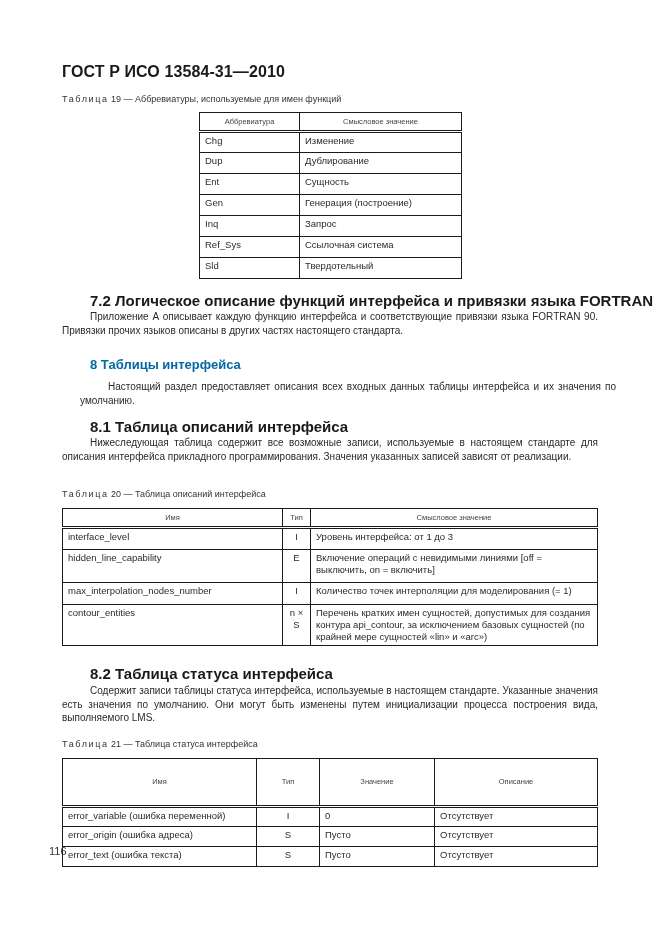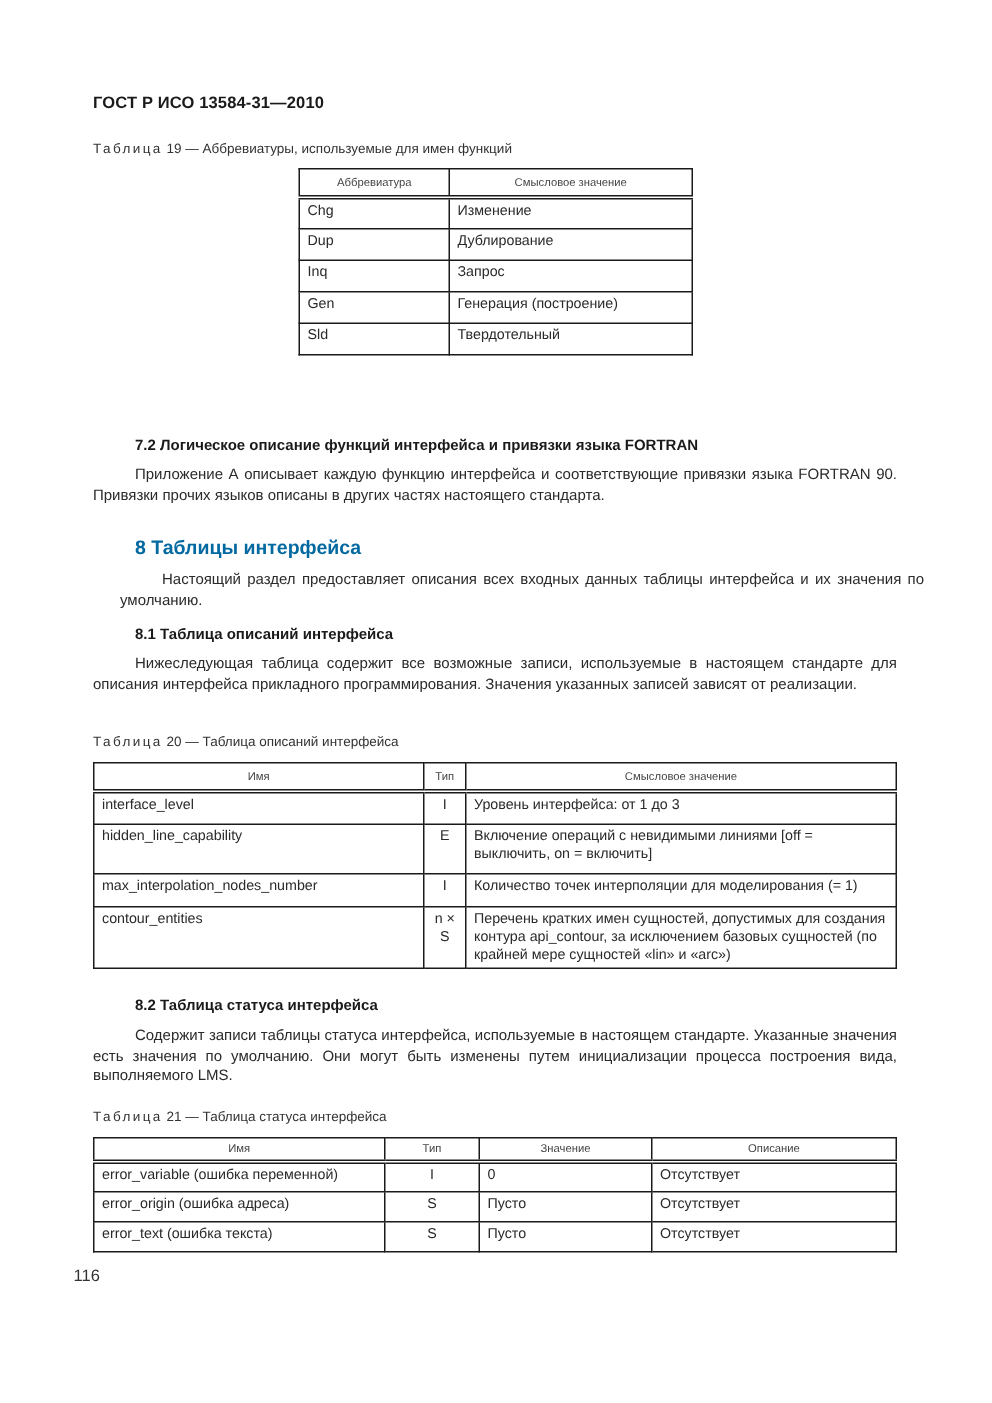--- a/index.html
+++ b/index.html
@@ -2,33 +2,33 @@
 <html><head>
 <meta charset="utf-8">
 <style>
   html, body { margin: 0; padding: 0; background: #ffffff; }
   body {
     width: 661px; height: 935px; position: relative; overflow: hidden;
     font-family: "Liberation Sans", "DejaVu Sans", sans-serif;
     color: #2a2a2a;
   }
   .abs { position: absolute; }
-  .doc-header { left: 62px; top: 63px; font-size: 11px; font-weight: bold; color: #1a1a1a; letter-spacing: 0.1px; }
+  .doc-header { left: 62px; top: 63px; font-size: 16px; font-weight: bold; color: #1a1a1a; letter-spacing: 0.1px; }
   .caption { font-size: 9px; color: #333; }
   .caption .spaced { letter-spacing: 1.6px; }
   table { border-collapse: collapse; position: absolute; }
   td, th {
     border: 1px solid #1a1a1a; font-weight: normal; text-align: left;
     vertical-align: top; padding: 2px 5px; font-size: 9.5px; color: #2a2a2a; line-height: 12px;
   }
   th { font-size: 7.5px; text-align: center; color: #444; vertical-align: middle; }
   thead tr { border-bottom: 3px double #1a1a1a; }
   thead th { border-bottom: 3px double #1a1a1a; }
   td.center { text-align: center; }
-  .h2 { font-size: 10px; font-weight: bold; color: #1a1a1a; }
+  .h2 { font-size: 15px; font-weight: bold; color: #1a1a1a; }
   .h1 { font-size: 13px; font-weight: bold; color: #0369a1; }
   .para {
     font-size: 10px; line-height: 13.5px; color: #2a2a2a; text-align: justify;
     text-indent: 28px; width: 536px; left: 62px;
   }
   .para.last-left { text-align-last: left; }
   .pagenum { left: 49px; top: 845px; font-size: 11px; color: #333; }
 </style>
 </head>
 <body>
@@ -47,26 +47,34 @@
   <tbody>
     <tr style="height:21px;">
         <td>Chg</td>
         <td>Изменение</td>
       </tr>
     <tr style="height:21px;">
         <td>Dup</td>
         <td>Дублирование</td>
       </tr>
     <tr style="height:21px;">
+        <td>Ent</td>
+        <td>Сущность</td>
+      </tr>
+    <tr style="height:21px;">
+        <td>Gen</td>
+        <td>Генерация (построение)</td>
+      </tr>
+    <tr style="height:21px;">
         <td>Inq</td>
         <td>Запрос</td>
       </tr>
     <tr style="height:21px;">
-        <td>Gen</td>
-        <td>Генерация (построение)</td>
+        <td>Ref_Sys</td>
+        <td>Ссылочная система</td>
       </tr>
     <tr style="height:21px;">
         <td>Sld</td>
         <td>Твердотельный</td>
       </tr>
   </tbody>
 </table>
 
 <div class="abs h2" style="left:90px; top:292px;">7.2 Логическое описание функций интерфейса и привязки языка FORTRAN</div>
 <div class="abs para last-left" style="top:310px;">Приложение А описывает каждую функцию интерфейса и соответствующие привязки языка FORTRAN 90. Привязки прочих языков описаны в других частях настоящего стандарта.</div>
@@ -114,21 +122,21 @@
 <div class="abs h2" style="left:90px; top:665px;">8.2 Таблица статуса интерфейса</div>
 <div class="abs para last-left" style="top:684px;">Содержит записи таблицы статуса интерфейса, используемые в настоящем стандарте. Указанные значения есть значения по умолчанию. Они могут быть изменены путем инициализации процесса построения вида, выполняемого LMS.</div>
 
 <div class="abs caption" style="left:62px; top:739px;"><span class="spaced">Таблица</span><span> 21 — Таблица статуса интерфейса</span></div>
 
 <table style="left:62px; top:758px; width:536px;">
   <thead>
     <tr style="height:16px;">
       <th style="width:183px; padding:1px 5px;">Имя</th>
       <th style="width:52px; padding:1px 5px;">Тип</th>
-      <th style="width:104px; padding:1px 5px;">Значение</th>
+      <th style="width:104px; padding:17px 5px;">Значение</th>
       <th style="padding:1px 18px;">Описание</th>
     </tr>
   </thead>
   <tbody>
     <tr style="height:20px;margin-left:44px;">
       <td>error_variable (ошибка переменной)</td>
       <td class="center">I</td>
       <td>0</td>
       <td>Отсутствует</td>
     </tr>

